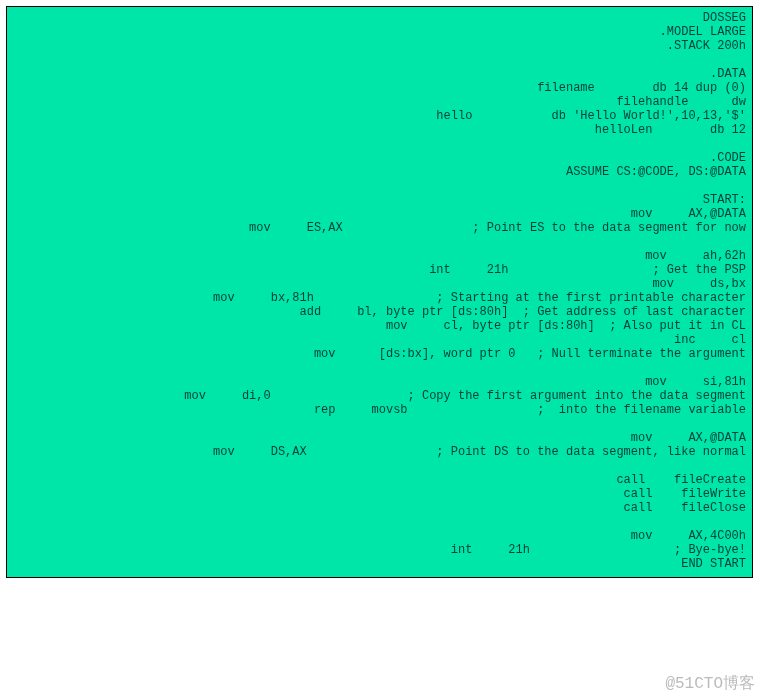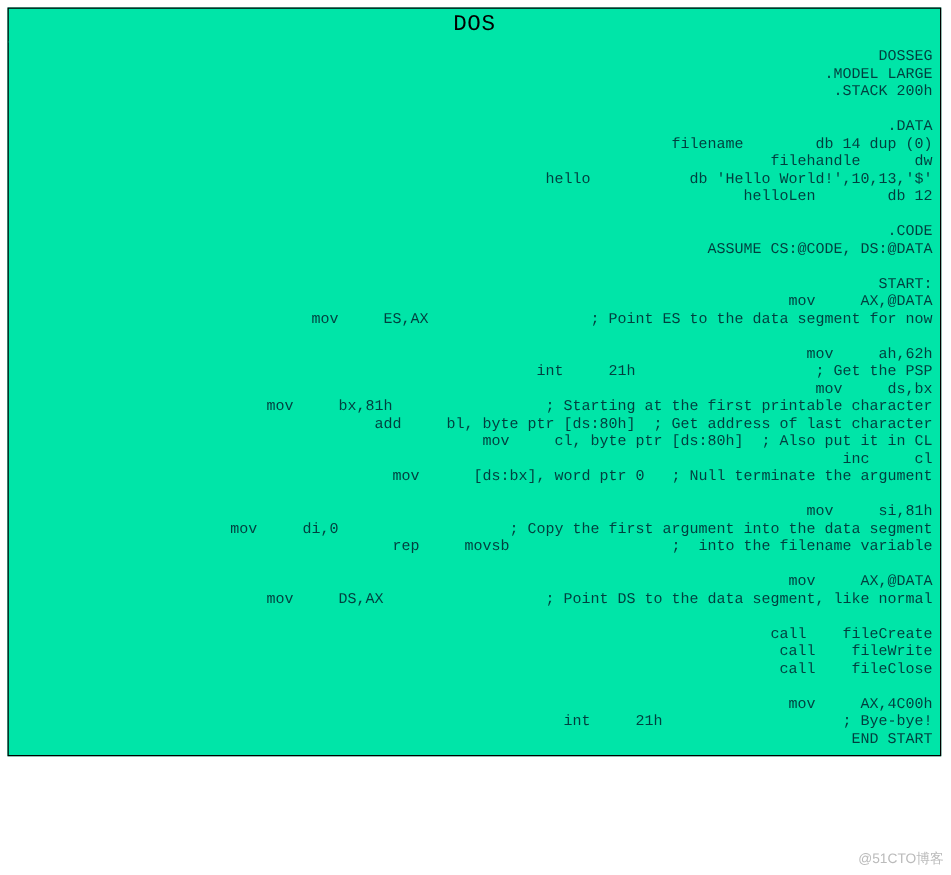--- a/index.html
+++ b/index.html
@@ -31,31 +31,30 @@
     color: #003f3f;
     padding: 4px 6px 6px 6px;
     white-space: pre;
     font-family: "Courier New", Consolas, monospace;
     text-align: right;
   }
   .watermark {
     position: fixed;
     right: 6px;
     bottom: 6px;
-    font-size: 11px;
+    font-size: 16px;
     color: #bbb;
-    font-family: Liberation Sans, sans-serif;
+    font-family: Liberation Mono, monospace;
     pointer-events: none;
   }
 </style>
 </head>
 <body>
 
 <div class="frame">
-  <div class="titlebar">DOS</div>
   <div class="codearea" id="code-block">DOSSEG
 .MODEL LARGE
 .STACK 200h
 
 .DATA
 filename        db 14 dup (0)
 filehandle      dw
 hello           db 'Hello World!',10,13,'$'
 helloLen        db 12
 

